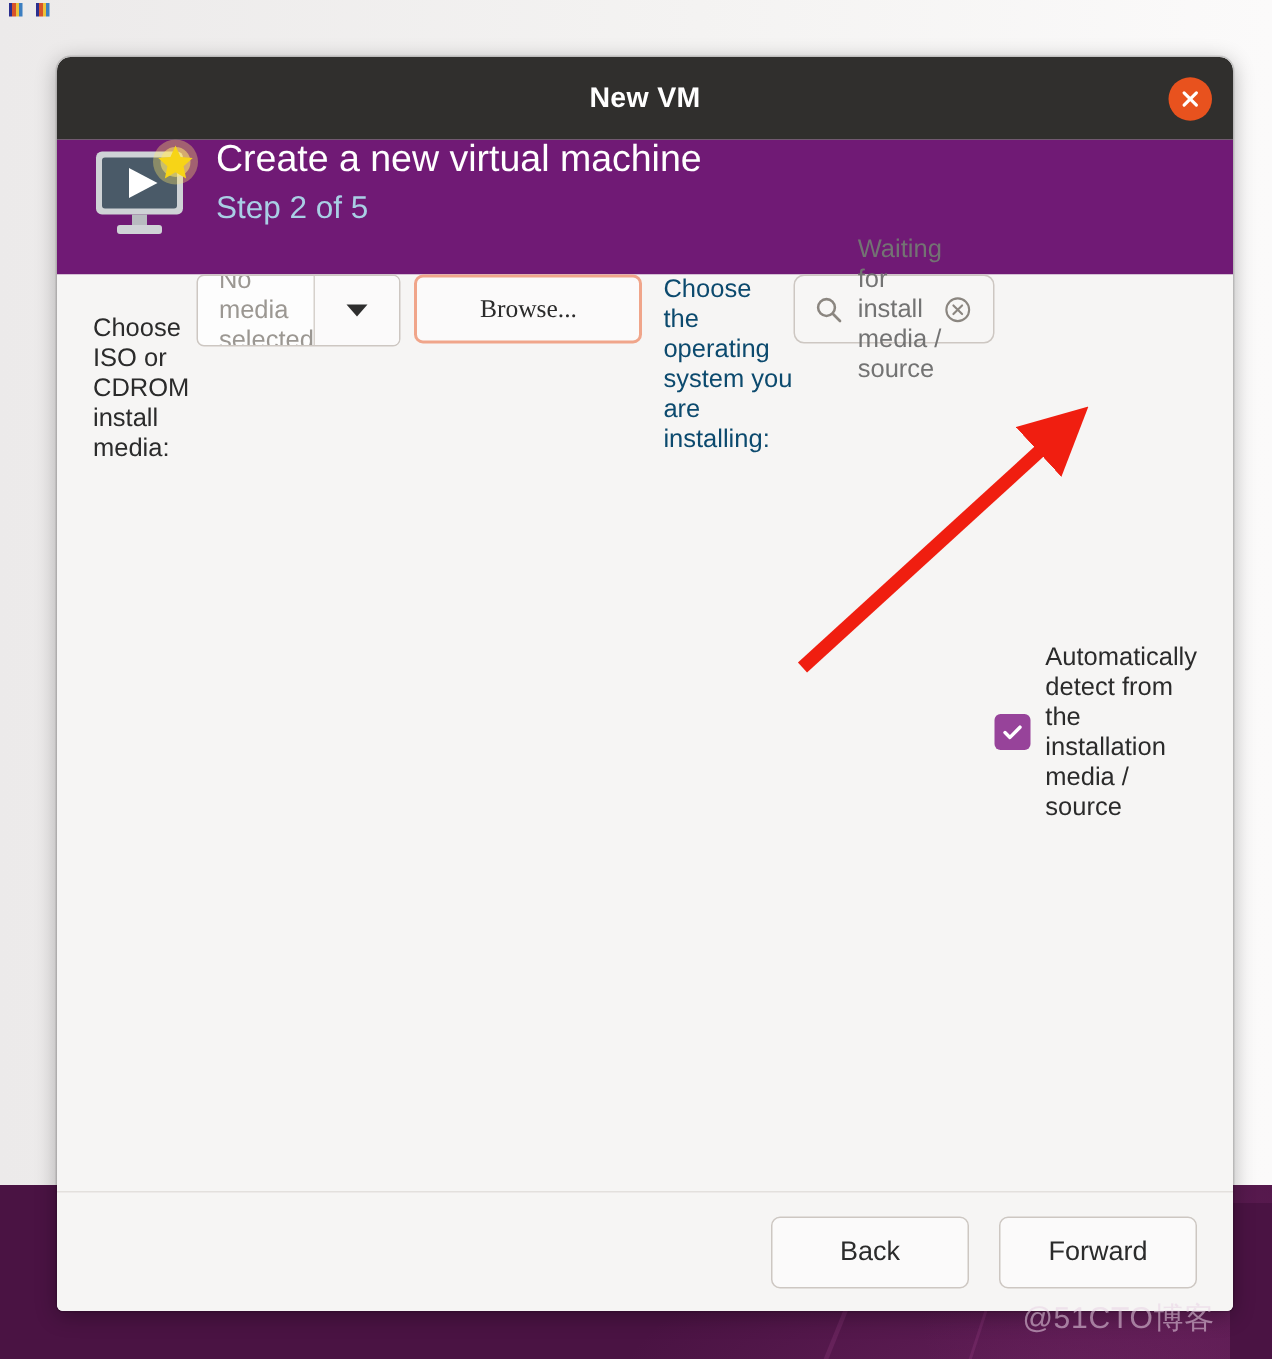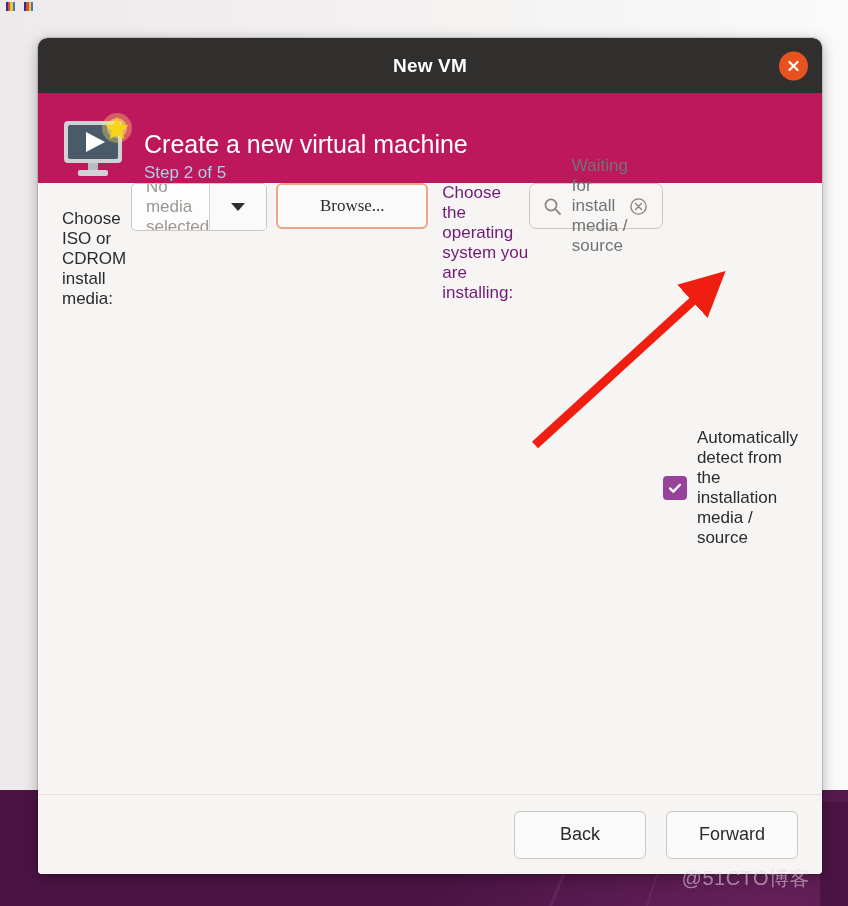--- a/index.html
+++ b/index.html
@@ -103,43 +103,43 @@
     display: flex;
     align-items: center;
     justify-content: center;
   }
   .close-btn svg { display: block; }
 
   
   .banner {
     flex: 0 0 90px;
     height: 90px;
-    background: #be185d;
-    display: flex;
-    align-items: flex-end;
+    background: #701a75;
+    display: flex;
+    align-items: flex-start;
     padding-left: 22px;
     box-sizing: border-box;
   }
   .banner-icon {
     width: 76px;
     height: 70px;
     position: relative;
     flex: 0 0 76px;
     margin-right: 8px;
   }
   .banner-text { display: flex; flex-direction: column; justify-content: center; }
   .banner-title {
     color: #ffffff;
     font-size: 25px;
     line-height: 1.1;
     margin-bottom: 6px;
   }
   .banner-step {
     color: #a9cfe5;
-    font-size: 17px;
+    font-size: 21px;
     line-height: 1.1;
   }
 
   
   .content {
     flex: 1 1 auto;
     position: relative;
     background: #f6f5f4;
     padding: 0 24px;
     box-sizing: border-box;
@@ -202,21 +202,21 @@
     font-size: 17px;
     color: #2b2b2b;
     font-family: Liberation Serif, serif;
     cursor: pointer;
   }
 
   .spacer { flex: 1 1 auto; }
 
   .os-label {
     font-size: 17px;
-    color: #701a75;
+    color: #0c4a6e;
     margin-bottom: 10px;
     margin-left: 14px;
   }
   .search-field {
     position: relative;
     height: 46px;
     background: #f7f6f5;
     border: 1px solid #cdc7c2;
     border-radius: 7px;
     display: flex;

